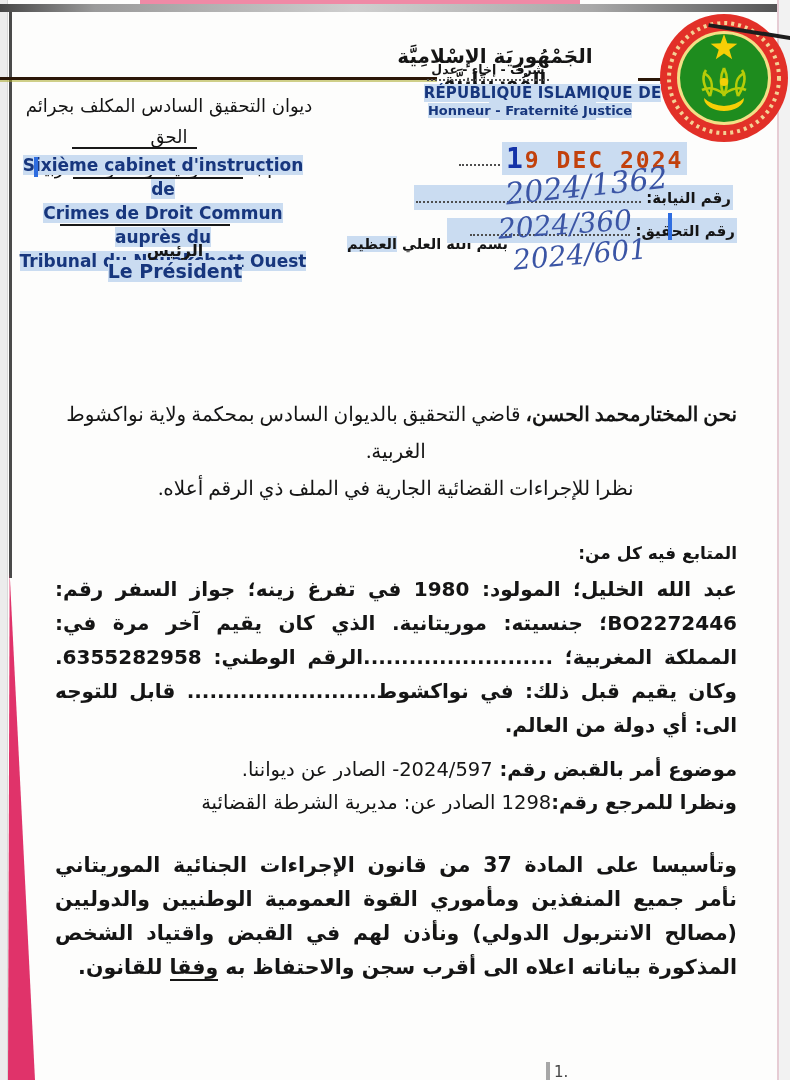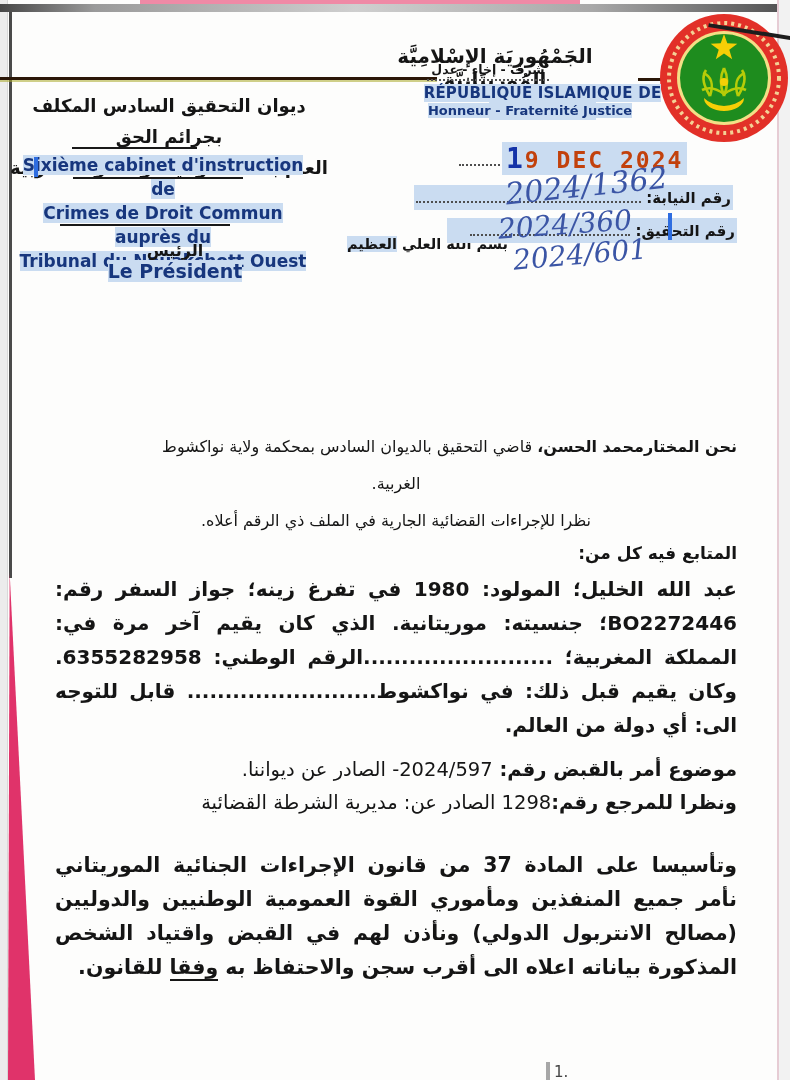--- a/index.html
+++ b/index.html
@@ -30,21 +30,21 @@
   .seal-slash{left:708px;top:30px;width:88px;height:4px;background:#1d1d1d;transform:rotate(9deg);}
 
   
   .h-ar-title{left:350px;top:36px;width:290px;font-size:20px;font-weight:bold;direction:rtl;margin-top:8px;}
   .h-ar-motto{left:427px;top:62px;width:122px;font-size:12.5px;font-weight:bold;direction:rtl;
     border-bottom:2px dotted #555;padding-bottom:2px;}
   .h-fr-title{left:395px;top:84px;width:295px;font-size:15px;letter-spacing:.2px;}
   .h-fr-motto{left:400px;top:103px;width:260px;font-size:13px;}
 
   
-  .lb-ar{left:8px;top:90px;width:322px;font-size:18px;font-weight:bold;line-height:31px;direction:rtl;}
+  .lb-ar{left:8px;top:90px;width:322px;font-size:18px;font-weight:normal;line-height:31px;direction:rtl;}
   .lb-fr{left:8px;top:153px;width:310px;font-size:17px;line-height:24px;}
   .pen-line{height:2px;background:#191919;}
   .caret{width:4px;background:#2e6de0;}
   .president-ar{left:75px;top:241px;width:200px;font-size:16px;font-weight:bold;direction:rtl;}
   .president-fr{left:75px;top:260px;width:200px;font-size:19px;}
 
   .basmala{left:325px;top:236px;width:205px;font-size:14.5px;font-weight:bold;direction:rtl;}
 
   
   .refrow{position:absolute;direction:rtl;text-align:right;font-size:15px;font-weight:bold;padding:3px 2px;}
@@ -55,21 +55,21 @@
   .hw{position:absolute;font-family:"DejaVu Serif",serif;font-style:italic;color:#3b55a5;
     direction:ltr;unicode-bidi:isolate;}
   .hw1{left:505px;top:168px;font-size:30px;transform:rotate(-6deg);}
   .hw2{left:498px;top:208px;font-size:28px;transform:rotate(-4deg);}
   .hw3{left:513px;top:238px;font-size:28px;transform:rotate(-5deg);}
   .caret2{left:668px;top:213px;height:27px;}
   .caret1{left:34px;top:157px;height:20px;}
 
   
   .doc-title{left:150px;top:350px;width:510px;font-size:30px;font-weight:bold;direction:rtl;}
-  .intro{left:55px;top:428px;width:682px;font-size:16px;line-height:37px;direction:rtl;}
+  .intro{left:55px;top:396px;width:682px;font-size:20px;line-height:37px;direction:rtl;font-family:Liberation Serif, serif;}
   .intro .l1{text-align:right;}
   .intro .l2{text-align:center;}
   .intro .l3{text-align:center;}
   .accused-h{left:55px;top:543px;width:682px;font-size:17px;font-weight:bold;direction:rtl;text-align:right;}
   .accused{left:55px;top:572px;width:682px;font-size:20px;font-weight:bold;direction:rtl;
     text-align:justify;line-height:34px;}
   .subject{left:55px;top:753px;width:682px;font-size:19.5px;direction:rtl;text-align:right;line-height:33px;}
   .order-p{left:55px;top:848px;width:682px;font-size:20.5px;font-weight:bold;direction:rtl;
     text-align:justify;line-height:34px;}
   .u-span{border-bottom:2px solid #161616;}

